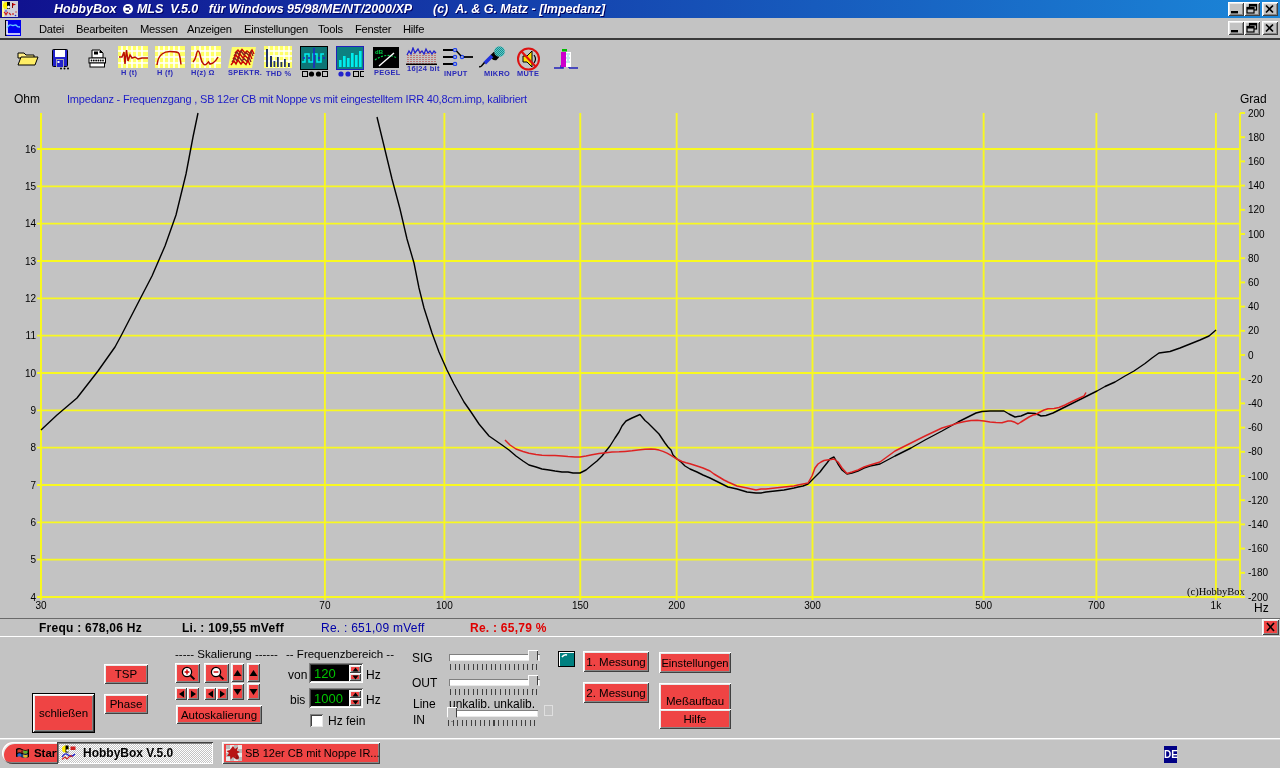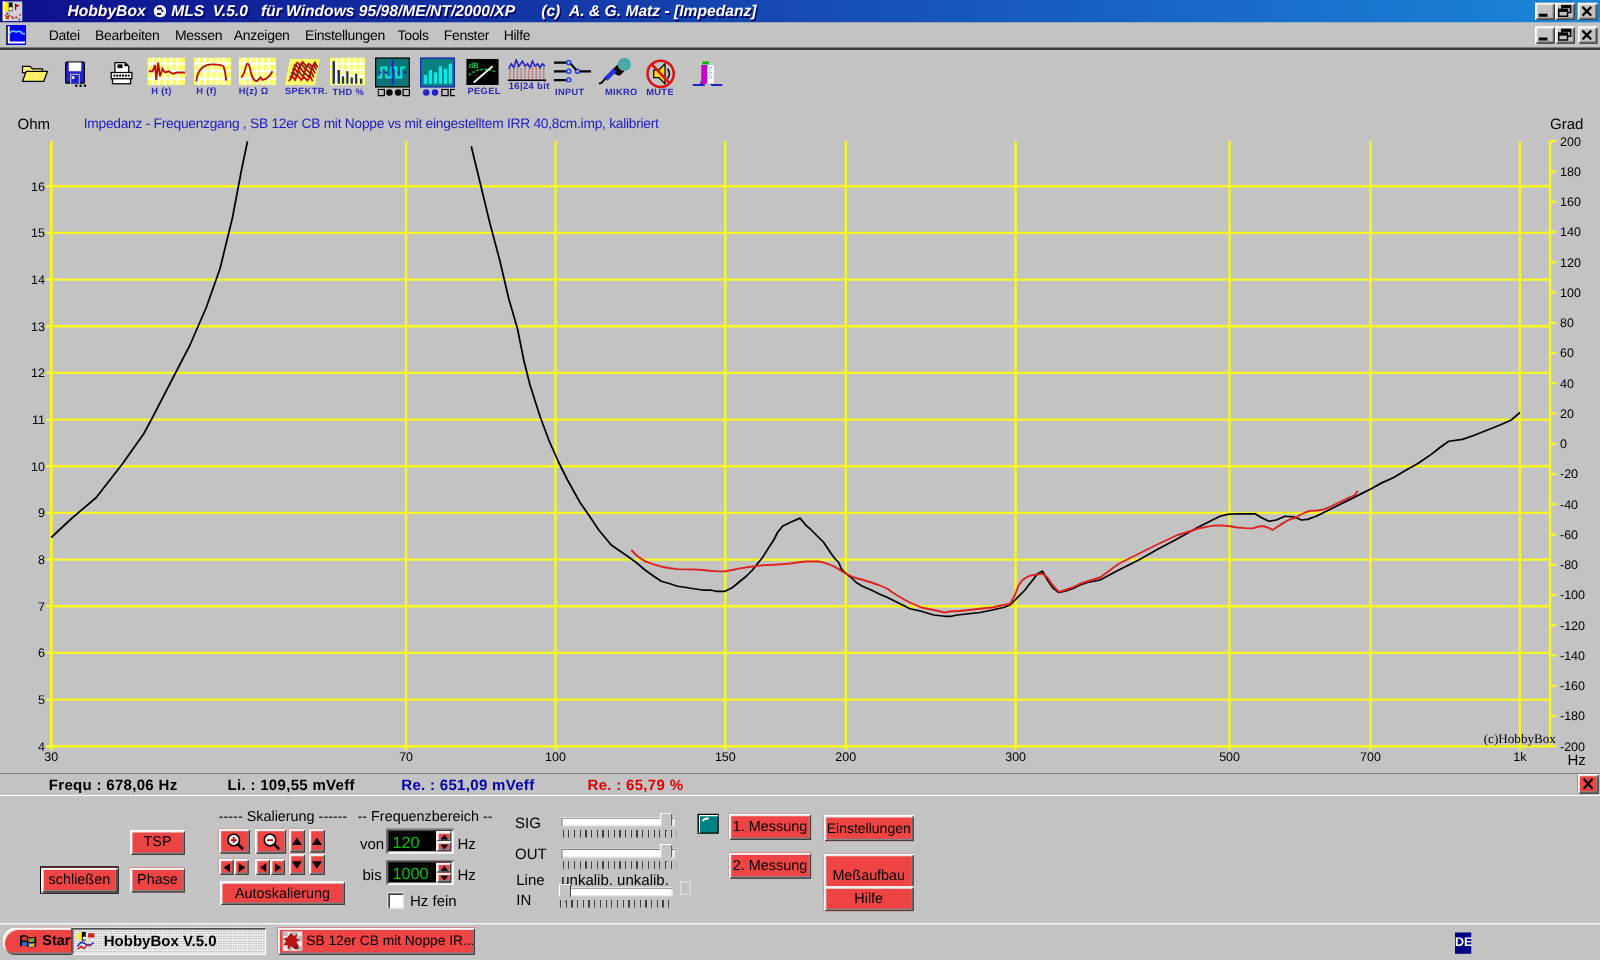--- a/index.html
+++ b/index.html
@@ -353,31 +353,31 @@
     <polyline points="41,430 57,415 77,398 98,371 115,347 122,334 138,303 152,276 165,246 176,215 186,174 193,137 198,113" fill="none" stroke="#000000" stroke-width="1.4" stroke-linejoin="round"></polyline>
     <polyline points="377,117 385,150 392,179 400,209 407,239 414,263 419,288 424,308 432,333 439,352 447,370 454,384 464,402 471,412 479,424 489,436 502,445 509,450 516,456 523,461 529,465 536,467 542,469 549,470 555,471 562,472 568,472 573,473 580,473 586,470 592,465 597,461 602,456 606,451 610,446 615,438 619,432 622,426 626,421 632,418 640,414.5 645,420.5 648,423 651,426 655,430 659,434 663,440 665,443 668,447 671,450 673,455 677,459 681,462 685,466 690,469 697,472 703,475 710,478 716,481 720,483 728,487 737,489 747,492 756,493 761,493 766,492 775,491 784,490 794,488 798,487 803,486 808,484 812,480 817,475 820,472 823,468 827,463 830,459 834,457 838,464 842,470 847,474 852,473 858,471 864,468 870,466 880,464 895,456 911,448 925,440 942,431 958,422 968,417 976,413 982,411.5 990,411 1004,411 1009,414 1015,417 1021,416 1028,413 1035,413.5 1039,415 1041,416 1046,415.5 1053,413 1059,410 1065,407 1071,404 1078,400.5 1084,397.5 1090,394.5 1097,391 1105,386.5 1115,382 1125,376 1134,371 1145,363.5 1152,358 1159,353 1170,351.5 1180,348 1190,344 1200,340 1209,336 1216,330" fill="none" stroke="#000000" stroke-width="1.4" stroke-linejoin="round"></polyline>
     <polyline points="505,440 510,445 516,449 523,451.5 529,453.3 536,454.6 542,455.3 549,455.5 555,455.6 562,456 568,456.6 575,457.1 580,457 586,456 592,454.7 599,453.6 606,452.7 612,452.1 619,451.8 625,451.4 632,450.8 638,450 645,449.2 651,449.1 655,449.2 659,450.1 663,451.4 667,453.1 671,455.3 675,458 679,460 682,461.5 686,462.8 690,463.8 697,466 703,468 710,471 714,474 719,477 724,480 728,482 737,486 747,488 756,490 761,489 766,489 775,488 784,487 794,486 798,485 803,484 808,483 812,476 815,468 818,464 821,462 824,460.5 827,460 831,459.5 834,459 838,462 842,468 847,473.5 852,472 858,470 864,467 870,465 880,462 895,451 911,443 925,436 942,428 952,425 958,423 965,421.5 971,420.5 977,420.3 984,421 990,422 996,422.5 1002,422.7 1008,421 1011,421 1015,422.3 1018,424 1021,422 1025,419.5 1029,417 1033,415 1036,414.4 1040,412 1044,410 1048,408.7 1054,408.4 1059,407.5 1065,405 1071,402 1078,398.7 1084,396 1086,392.5" fill="none" stroke="#dd2222" stroke-width="1.5" stroke-linejoin="round"></polyline>
   </svg>
 <div class="abs" style="left:1187px;top:586px;font-size:10.5px;font-family:'Liberation Serif',serif;">(c)HobbyBox</div>
 
 <div class="abs" style="left:0;top:618px;width:1280px;height:19px;background:#c3c3c3;
   box-shadow: inset 0 1px 0 #6a6a6a, inset 0 -1px 0 #ffffff;">
   <span class="lbl" style="left:39px;top:3px;font-weight:bold;letter-spacing:0.25px">Frequ : 678,06 Hz</span>
   <span class="lbl" style="left:182px;top:3px;font-weight:bold;letter-spacing:0.25px">Li. : 109,55 mVeff</span>
-  <span class="lbl" style="left:321px;top:3px;font-weight:bold;color:#0000a8;letter-spacing:0.25px">Re. : 651,09 mVeff</span>
+  <span class="lbl" style="left:321px;top:3px;font-weight:normal;color:#0000a8;letter-spacing:0.25px">Re. : 651,09 mVeff</span>
   <span class="lbl" style="left:470px;top:3px;font-weight:bold;color:#e00000;letter-spacing:0.25px">Re. : 65,79 %</span>
 </div>
 <div class="btn" style="left:1262px;top:619px;width:17px;height:16px">
   <svg width="17" height="16">
       <path d="M5 4 L12 12 M12 4 L5 12" stroke="#000" stroke-width="1.6"></path>
     </svg>
 </div>
 
 <div id="panel" class="abs" style="left:0;top:637px;width:1280px;height:100px;background:#c3c3c3;">
-  <div class="btn def" style="left:33px;top:57px;width:61px;height:20px">schließen</div>
+  <div class="btn def" style="left:33px;top:57px;width:61px;height:38px">schließen</div>
   <div class="btn" style="left:104px;top:27px;width:44px;height:20px">TSP</div>
   <div class="btn" style="left:104px;top:57px;width:44px;height:20px">Phase</div>
   <div class="lbl" style="left:175px;top:11px;font-size:11.5px">----- Skalierung ------</div>
 
   <div class="btn" style="left:175px;top:26px;width:25px;height:20px">
     <svg width="20" height="17" viewBox="0 0 20 17">
         <circle cx="9" cy="7" r="4.6" fill="#fff" stroke="#000" stroke-width="1.3"></circle>
         <path d="M6.6 7 h4.8 M9 4.6 v4.8" stroke="#cc0000" stroke-width="1.4"></path>
         <path d="M12.4 10.4 l4 4" stroke="#000" stroke-width="2"></path>
       </svg>
@@ -422,21 +422,21 @@
   <div class="btn" style="left:231px;top:46px;width:13px;height:17px">
       <svg width="9" height="8">
         <path d="M4.5 7 L8.5 1 L0.5 1 Z" fill="#000"></path>
       </svg>
     </div>
   <div class="btn" style="left:247px;top:46px;width:13px;height:17px">
       <svg width="9" height="8">
         <path d="M4.5 7 L8.5 1 L0.5 1 Z" fill="#000"></path>
       </svg>
     </div>
-  <div class="btn" style="left:176px;top:68px;width:100px;height:19px">Autoskalierung</div>
+  <div class="btn" style="left:176px;top:68px;width:86px;height:19px">Autoskalierung</div>
 
   <div class="lbl" style="left:286px;top:11px;font-size:11.5px">-- Frequenzbereich --</div>
   <div class="lbl" style="left:288px;top:31px">von</div>
   <div class="abs sunk" style="left:309px;top:26px;width:54px;height:20px;background:#000;">
     <span style="position:absolute;left:5px;top:3px;font-size:13px;color:#00c400;">120</span>
     <div class="btn" style="left:40px;top:2px;width:12px;height:8px">
         <svg width="7" height="5">
           <path d="M3.5 0.5 L6.5 4.5 L0.5 4.5 Z" fill="#000"></path>
         </svg>
       </div>

